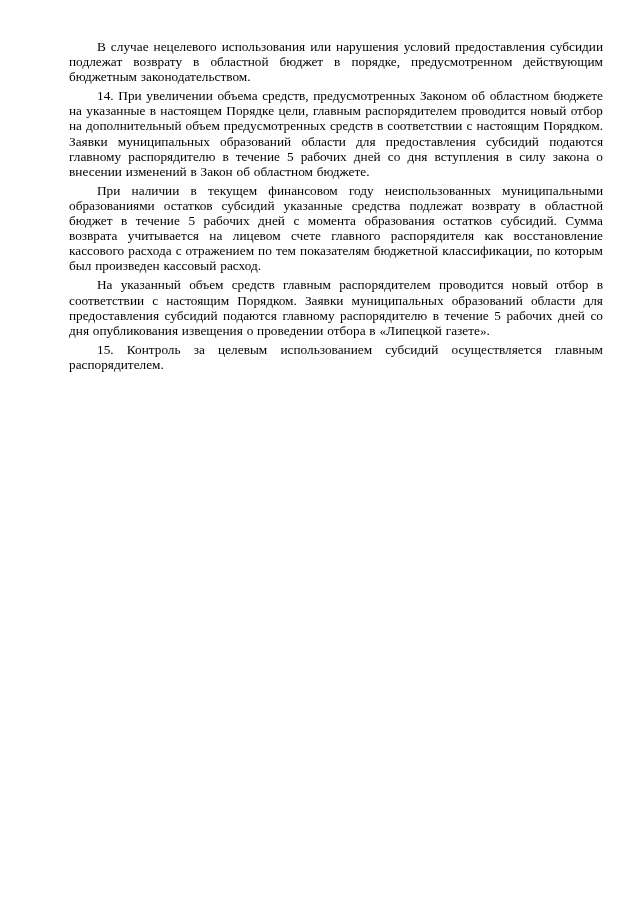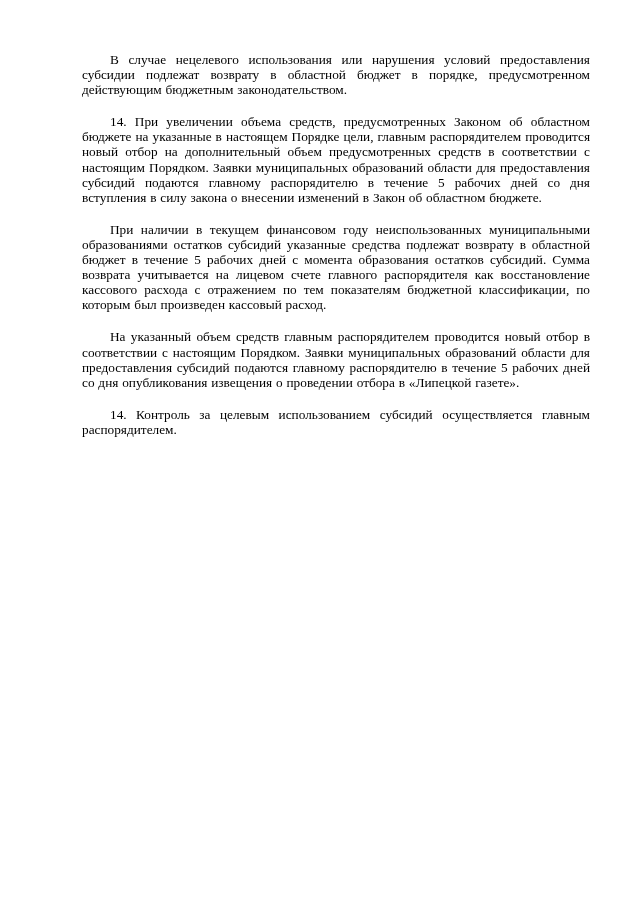--- a/index.html
+++ b/index.html
@@ -16,32 +16,32 @@
     overflow: hidden;
   }
   .page {
     position: absolute;
     left: 65px;
     top: 35px;
     width: 542px;
     background: #ffffff;
   }
   .para {
-    margin: 17px;
+    margin: 4px;
     padding: 0;
     font-size: 13.3px;
     line-height: 15.1px;
     text-align: justify;
     text-indent: 28px;
     color: #000000;
     word-spacing: 0.5px;
   }
 </style>
 </head>
 <body>
 
 <div class="page">
   <p class="para">В случае нецелевого использования или нарушения условий предоставления субсидии подлежат возврату в областной бюджет в порядке, предусмотренном действующим бюджетным законодательством.</p>
   <p class="para">14. При увеличении объема средств, предусмотренных Законом об областном бюджете на указанные в настоящем Порядке цели, главным распорядителем проводится новый отбор на дополнительный объем предусмотренных средств в соответствии с настоящим Порядком. Заявки муниципальных образований области для предоставления субсидий подаются главному распорядителю в течение 5 рабочих дней со дня вступления в силу закона о внесении изменений в Закон об областном бюджете.</p>
   <p class="para">При наличии в текущем финансовом году неиспользованных муниципальными образованиями остатков субсидий указанные средства подлежат возврату в областной бюджет в течение 5 рабочих дней с момента образования остатков субсидий. Сумма возврата учитывается на лицевом счете главного распорядителя как восстановление кассового расхода с отражением по тем показателям бюджетной классификации, по которым был произведен кассовый расход.</p>
   <p class="para">На указанный объем средств главным распорядителем проводится новый отбор в соответствии с настоящим Порядком. Заявки муниципальных образований области для предоставления субсидий подаются главному распорядителю в течение 5 рабочих дней со дня опубликования извещения о проведении отбора в «Липецкой газете».</p>
-  <p class="para">14. Контроль за целевым использованием субсидий осуществляется главным распорядителем.</p>
+  <p class="para">15. Контроль за целевым использованием субсидий осуществляется главным распорядителем.</p>
 </div>
 
 </body></html>

